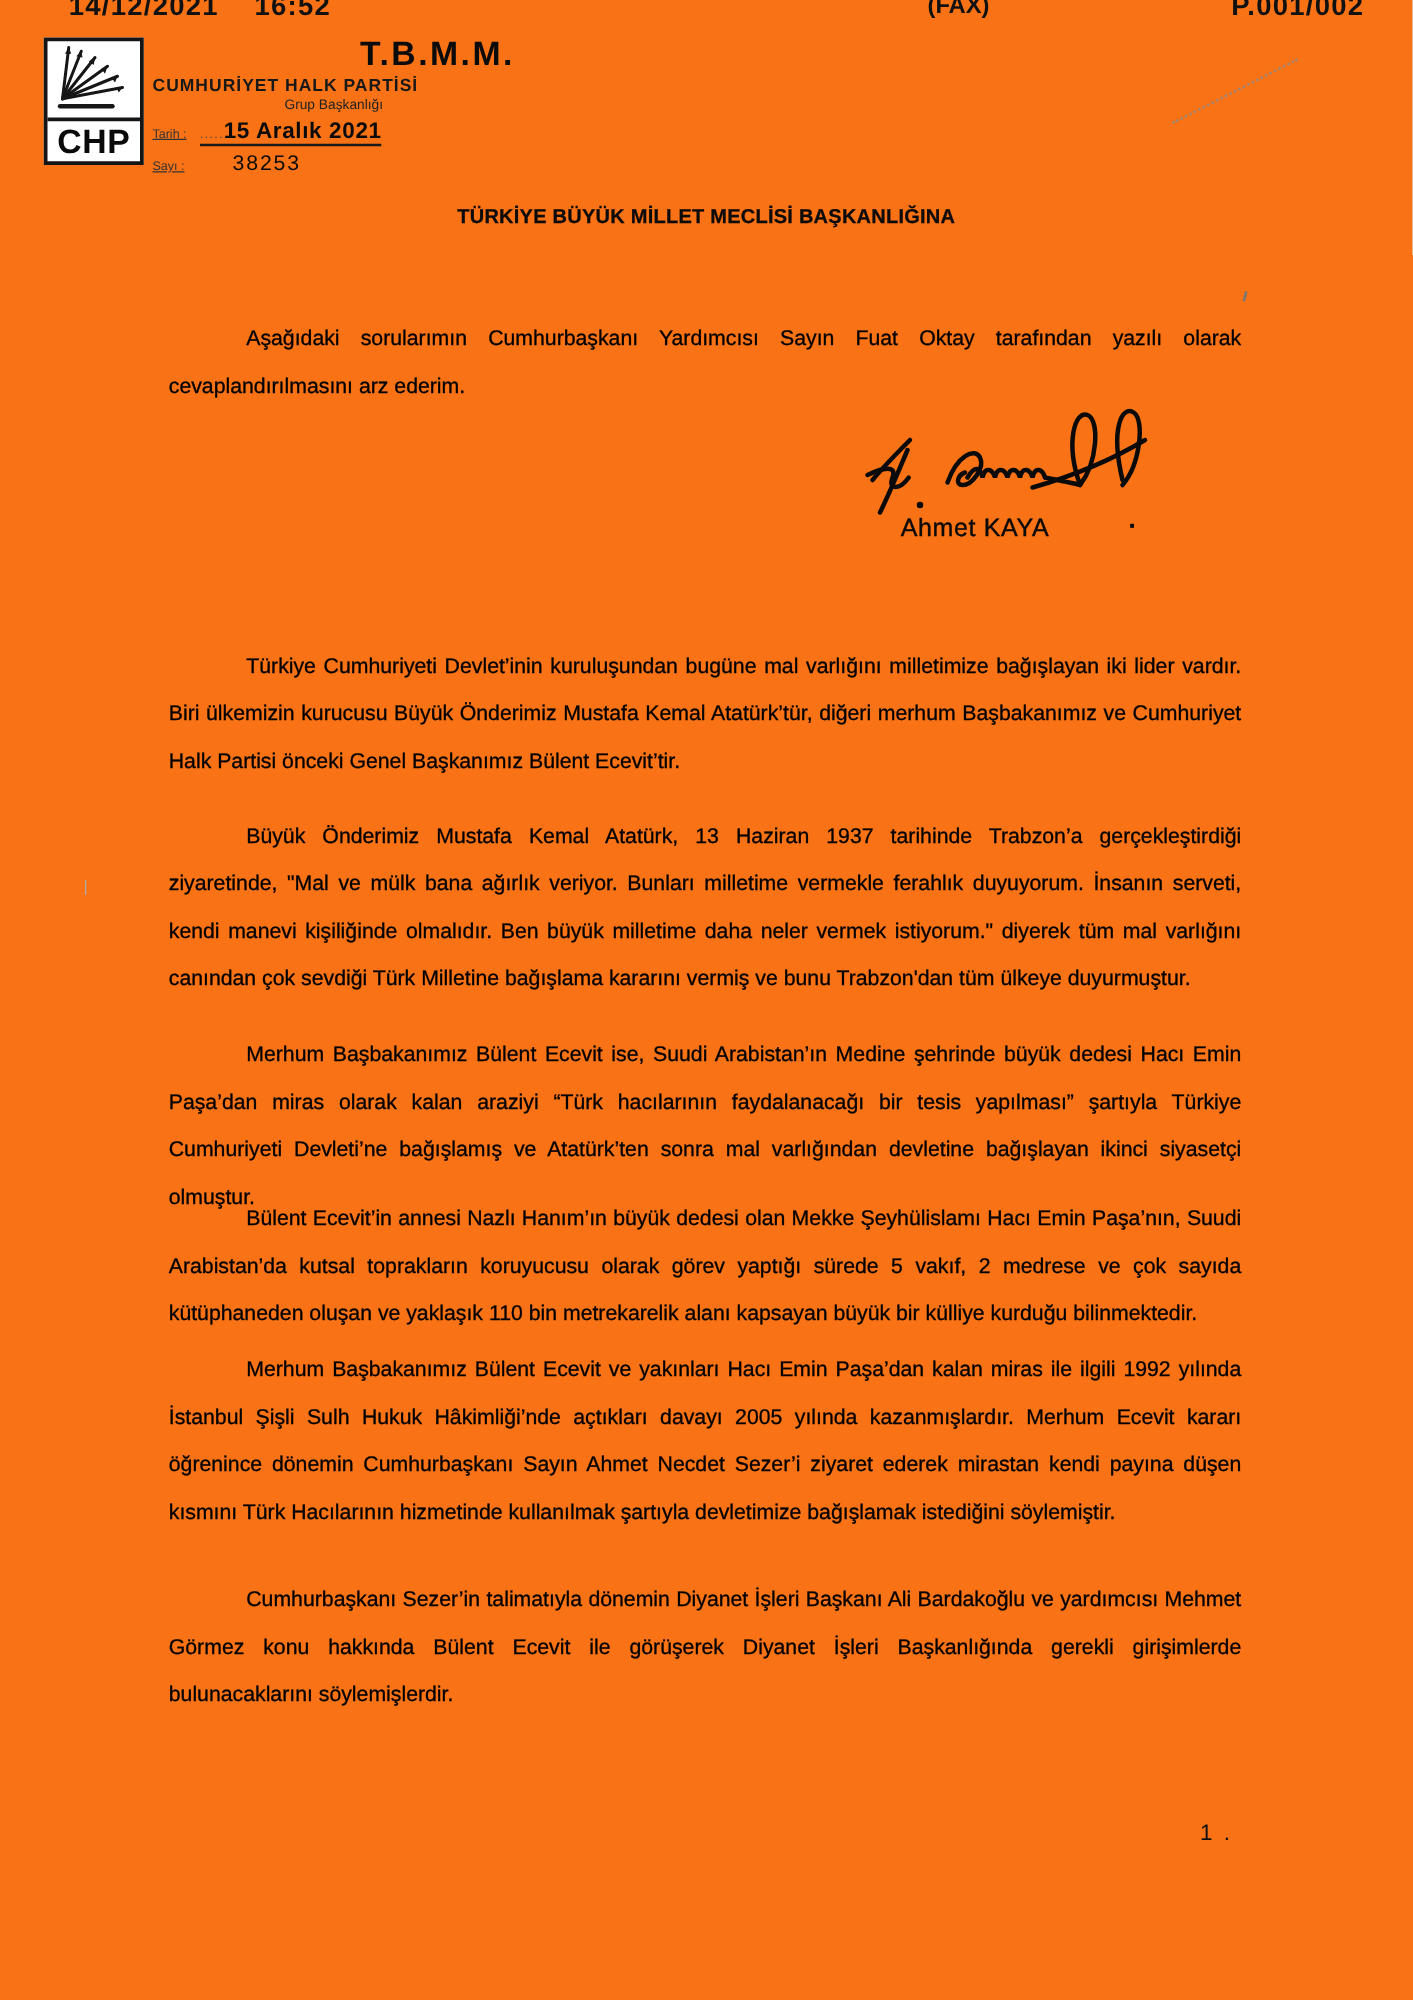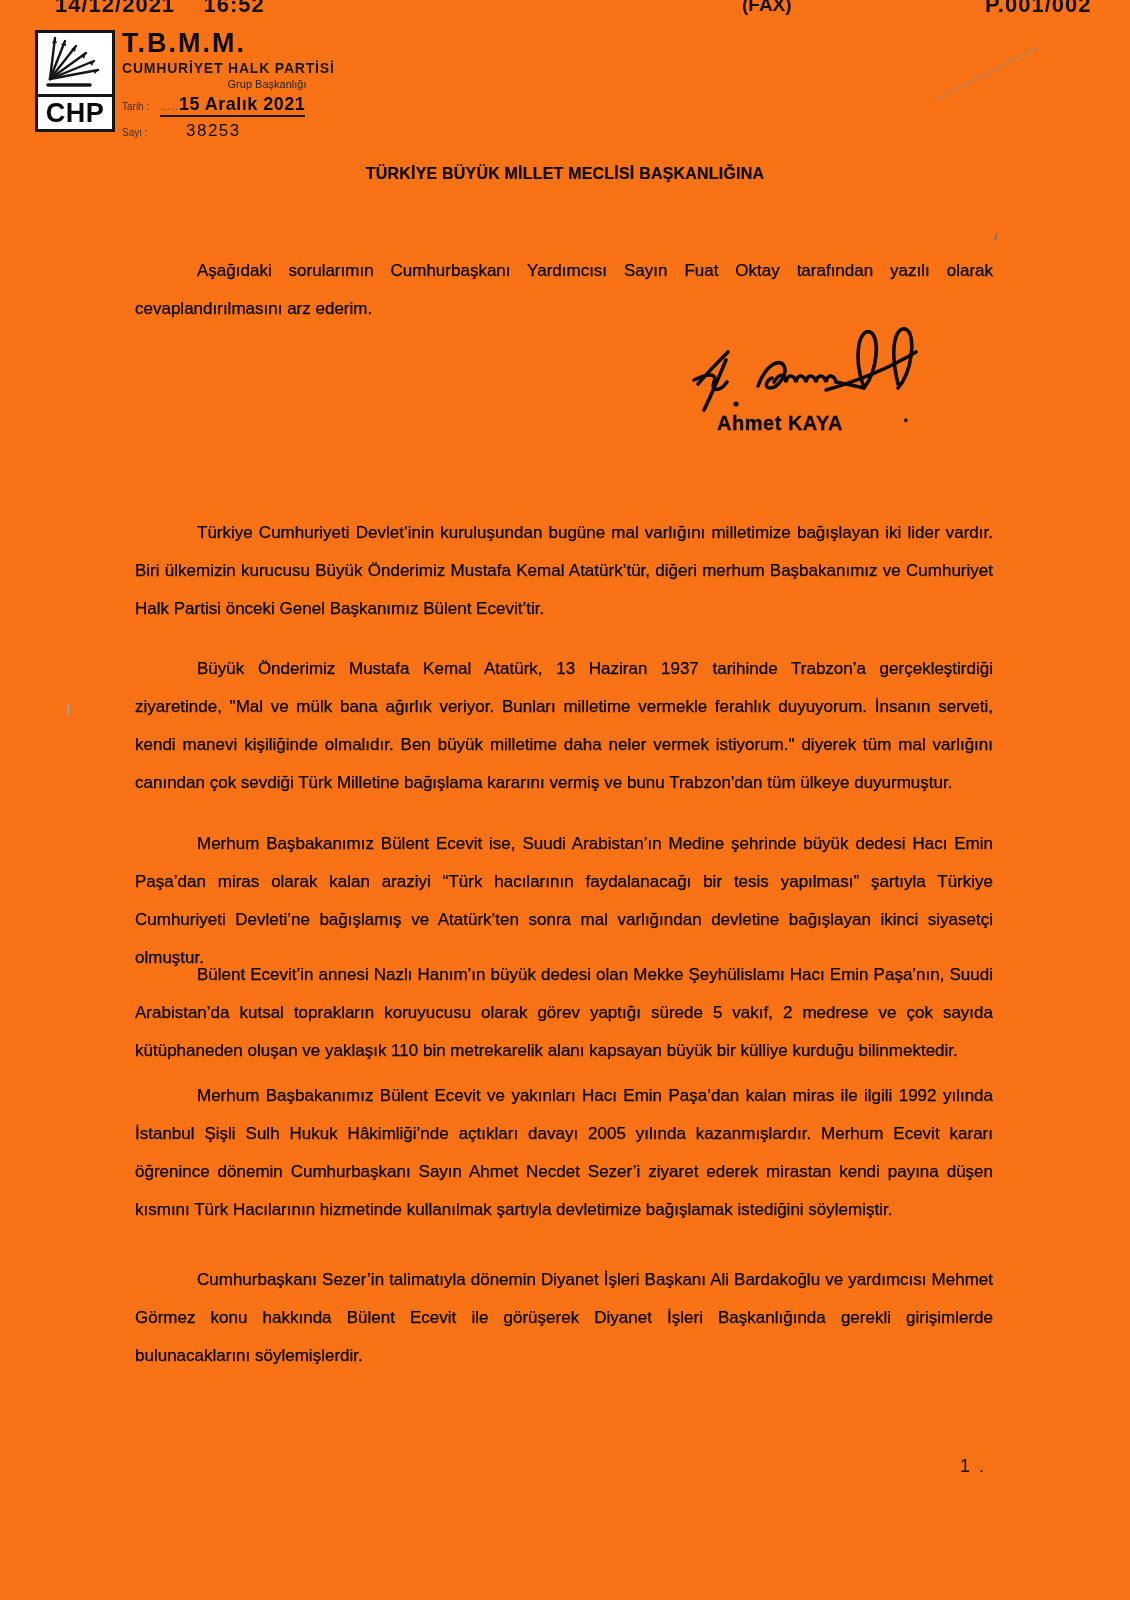--- a/index.html
+++ b/index.html
@@ -13,40 +13,40 @@
   .fax-dt{position:absolute;left:55px;top:0;white-space:pre;letter-spacing:1px;}
   .fax-label{position:absolute;left:742px;top:2px;font-size:19px;}
   .fax-page{position:absolute;left:985px;top:0;letter-spacing:1px;}
 
   
   .logo-box{position:absolute;left:35px;top:30px;width:74px;height:96px;border:3px solid #151515;background:#fff;}
   .logo-arrows{position:absolute;left:0;top:0;width:100%;height:61px;border-bottom:3px solid #151515;}
   .logo-chp{position:absolute;left:0;bottom:0;width:100%;height:32px;display:flex;align-items:center;justify-content:center;
     font-weight:bold;font-size:27px;letter-spacing:0.5px;color:#0a0a0a;}
   .head-text{position:absolute;left:122px;top:28px;width:290px;}
-  .head-org{text-align:left;font-weight:bold;font-size:27px;letter-spacing:2px;}
+  .head-org{text-align:right;font-weight:bold;font-size:27px;letter-spacing:2px;}
   .head-party{font-size:14px;font-weight:bold;letter-spacing:0.8px;margin-top:1px;color:#181818;}
   .head-unit{text-align:center;font-size:11px;margin-top:2px;color:#222;}
   .head-row{margin-top:4px;display:flex;align-items:baseline;}
-  .head-lbl{font-size:10px;color:#333;width:38px;}
+  .head-lbl{font-size:10px;color:#333;width:38px;text-decoration:underline;}
   .head-date-grp{border-bottom:2px solid #1a1a1a;display:inline-flex;align-items:baseline;}
   .head-leader{font-size:10px;letter-spacing:1px;color:#444;}
   .head-date{font-weight:bold;font-size:18px;letter-spacing:0.5px;}
   .head-num{font-weight:normal;font-size:17px;letter-spacing:1.5px;margin-left:26px;}
 
   
   .doc-title{position:absolute;left:150px;top:165px;width:830px;text-align:center;
     font-weight:bold;font-size:16px;letter-spacing:0.2px;-webkit-text-stroke:0.2px #000;}
   .para{position:absolute;left:135px;width:858px;font-size:17px;line-height:38px;
     text-align:justify;text-indent:62px;color:#000;-webkit-text-stroke:0.25px #000;}
 
   
   .sig-block{position:absolute;left:580px;top:322px;width:400px;text-align:center;}
   .sig-svg{display:block;margin:0 auto;}
-  .sig-name{font-weight:bold;font-size:20px;letter-spacing:0.5px;-webkit-text-stroke:0.3px #000;margin-top:-6px;}
+  .sig-name{font-weight:normal;font-size:20px;letter-spacing:0.5px;-webkit-text-stroke:0.3px #000;margin-top:-6px;}
   .sig-dot{position:absolute;right:70px;top:86px;font-size:22px;font-weight:bold;}
   .sig-title{font-weight:bold;font-size:20px;letter-spacing:0.3px;-webkit-text-stroke:0.3px #000;margin-top:3px;}
 
   .page-num{position:absolute;left:960px;top:1456px;font-size:18px;letter-spacing:2px;color:#111;}
 
   
   .scratch{position:absolute;left:932px;top:72px;width:112px;border-top:2px dotted #8a8a8a;transform:rotate(-27deg);opacity:.8;}
   .tick-1{position:absolute;left:995px;top:233px;width:2px;height:8px;background:#777;transform:rotate(15deg);}
   .tick-2{position:absolute;left:68px;top:704px;width:1px;height:12px;background:#aaa;}
 </style>

